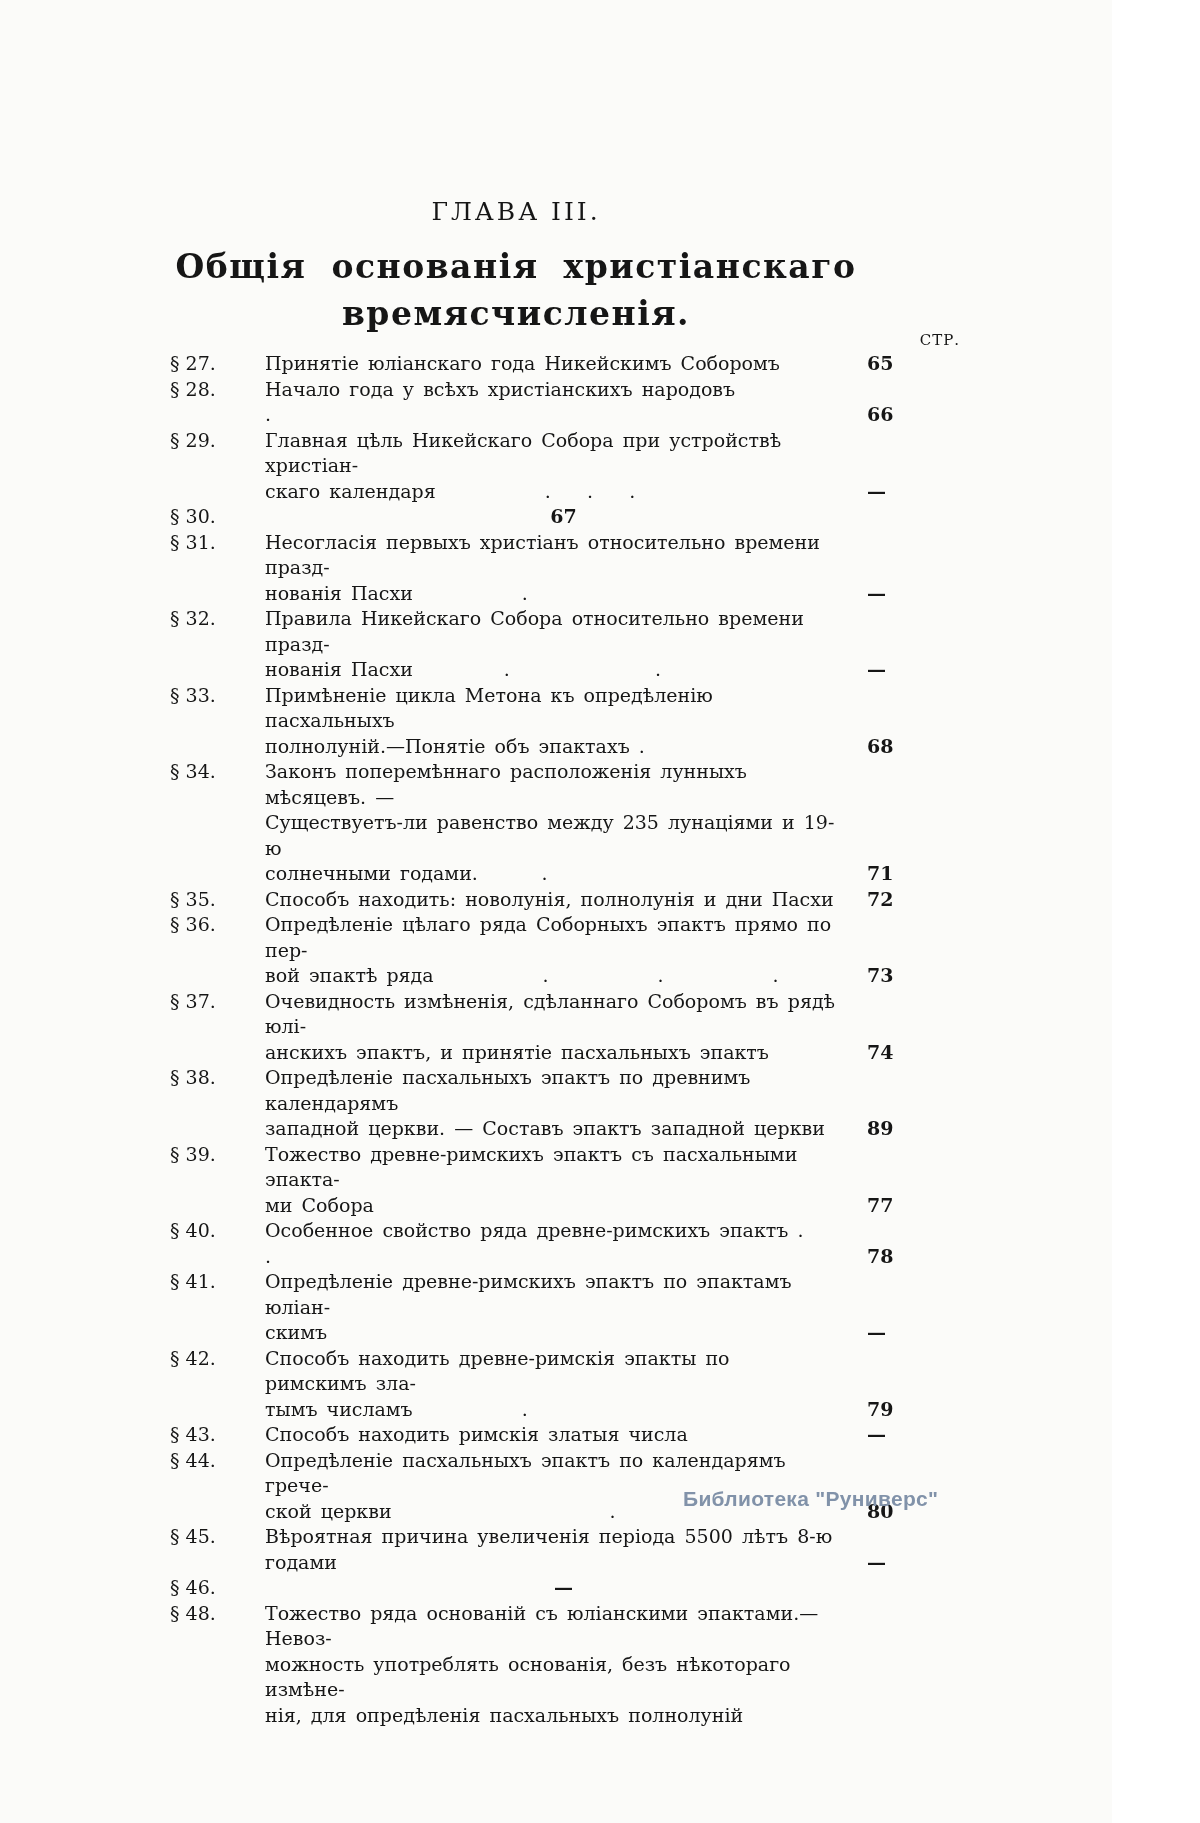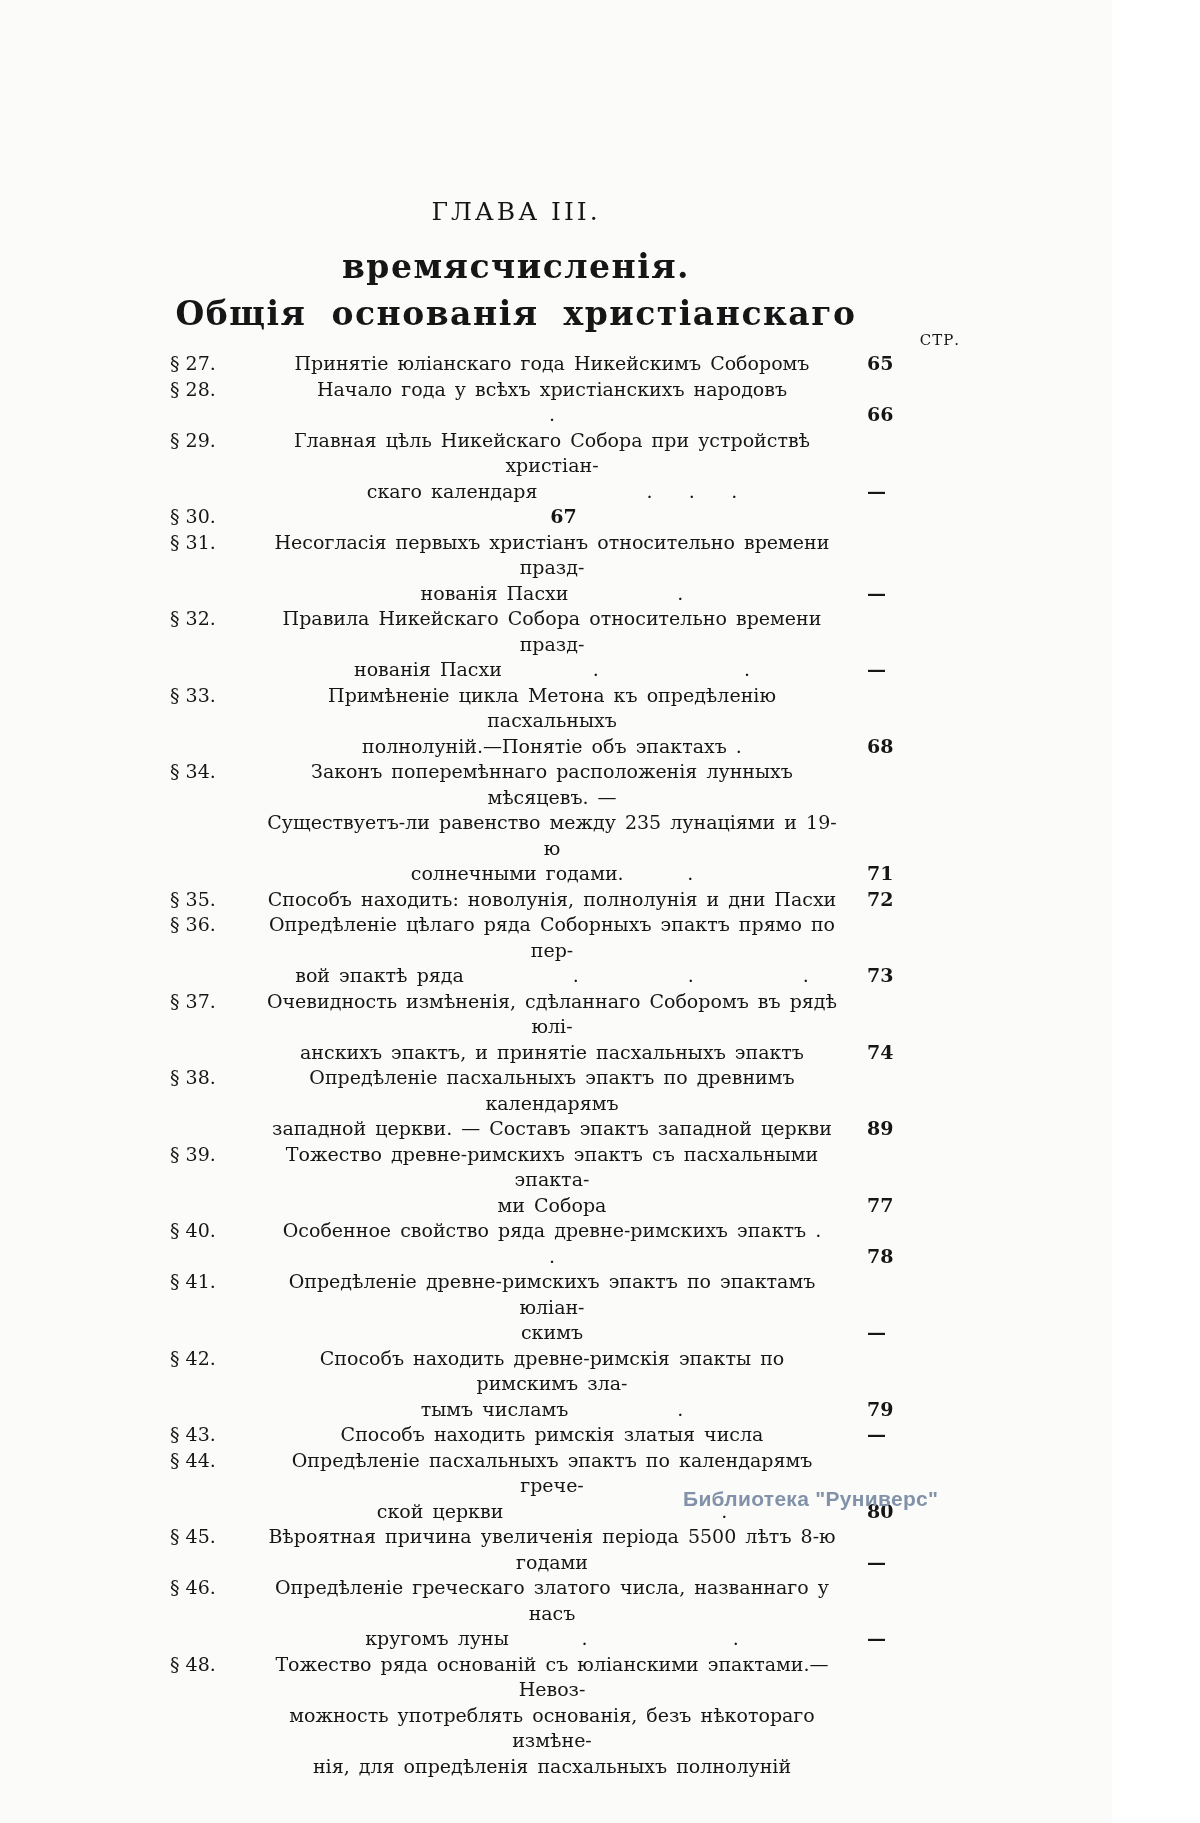--- a/index.html
+++ b/index.html
@@ -63,21 +63,20 @@
   .toc-num {
     flex: none;
     width: 67px;
     white-space: nowrap;
   }
   .toc-text {
     flex: none;
     width: 574px;
     white-space: pre-wrap;
     word-spacing: 0.16em;
-    text-align: center;
   }
   .toc-page {
     flex: 1;
     text-align: center;
     align-self: flex-end;
     font-weight: bold;
   }
   .watermark {
     position: absolute;
     top: 1487px;
@@ -90,22 +89,22 @@
   }
 </style>
 </head>
 <body>
 
 <div class="page">
 
   <div class="chapter-heading">ГЛАВА III.</div>
 
   <div class="main-title">
+    <div>Общія основанія христіанскаго</div>
     <div>времясчисленія.</div>
-    <div>Общія основанія христіанскаго</div>
   </div>
 
   <div class="str-label">СТР.</div>
 
   <div class="toc-list">
   <div class="toc-row">
     <span class="toc-num">§ 27.</span>
     <div class="toc-text">Принятіе юліанскаго года Никейскимъ Соборомъ</div>
     <span class="toc-page">65</span>
   </div>
@@ -225,22 +224,20 @@
   </div>
 
   <div class="toc-row">
     <span class="toc-num">§ 45.</span>
     <div class="toc-text">Вѣроятная причина увеличенія періода 5500 лѣтъ 8-ю годами</div>
     <span class="toc-page">—</span>
   </div>
 
   <div class="toc-row">
     <span class="toc-num">§ 46.</span>
-    <div class="toc-text">Опредѣленіе греческаго златого числа, названнаго у насъ
-кругомъ луны        .                .</div>
     <span class="toc-page">—</span>
   </div>
 
 
   <div class="toc-row">
     <span class="toc-num">§ 48.</span>
     <div class="toc-text">Тожество ряда основаній съ юліанскими эпактами.—Невоз-
 можность употреблять основанія, безъ нѣкотораго измѣне-
 нія, для опредѣленія пасхальныхъ полнолуній</div>
 

